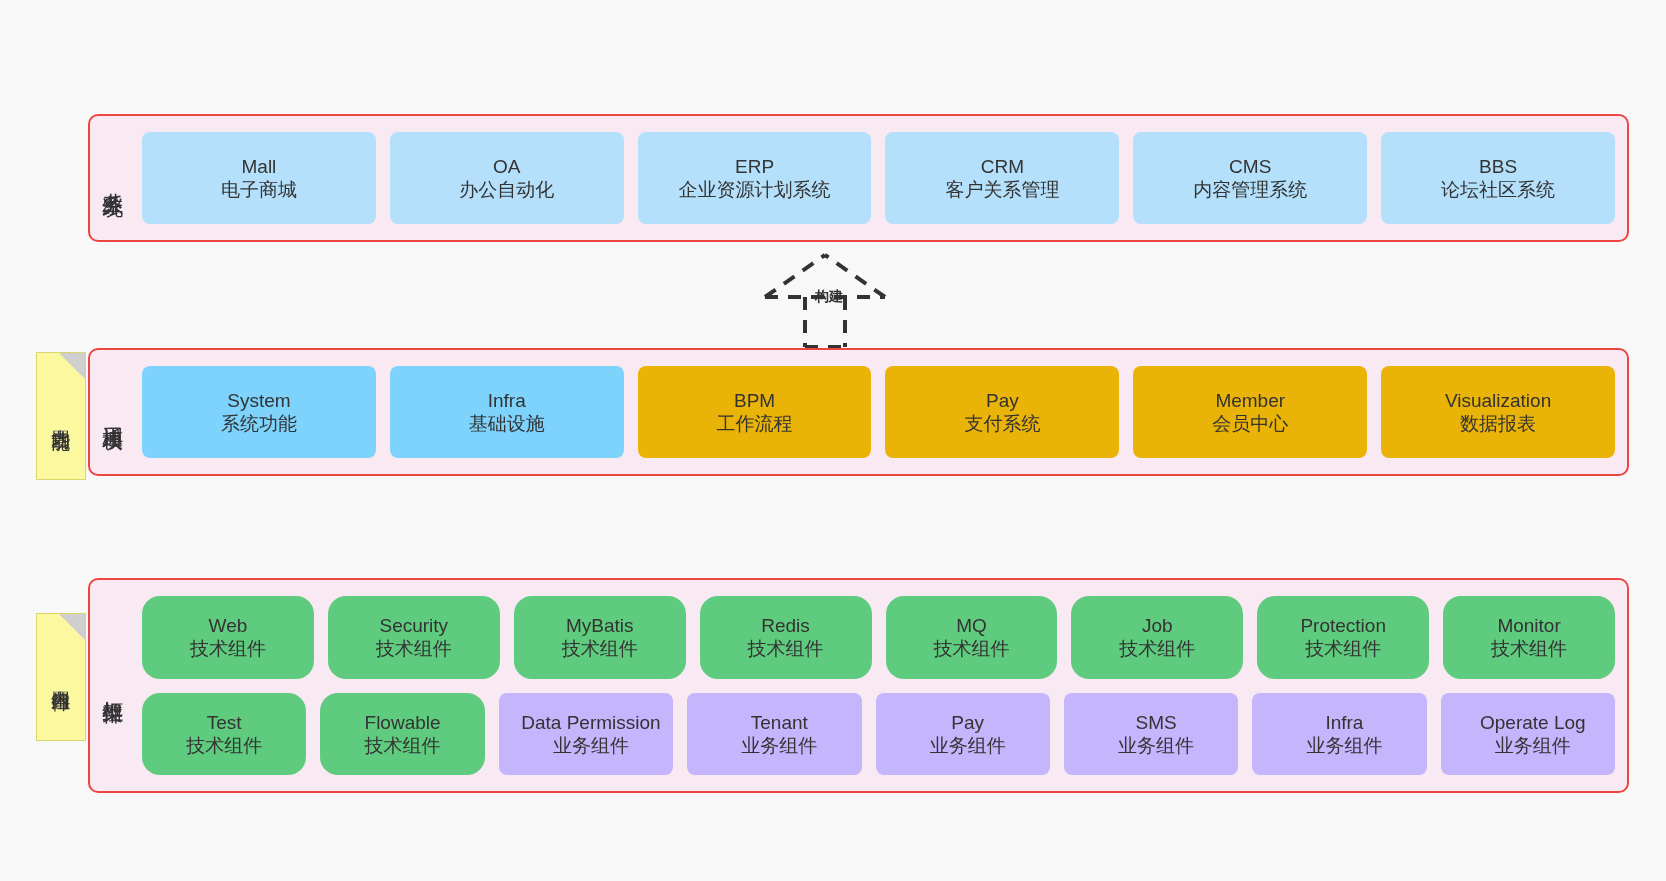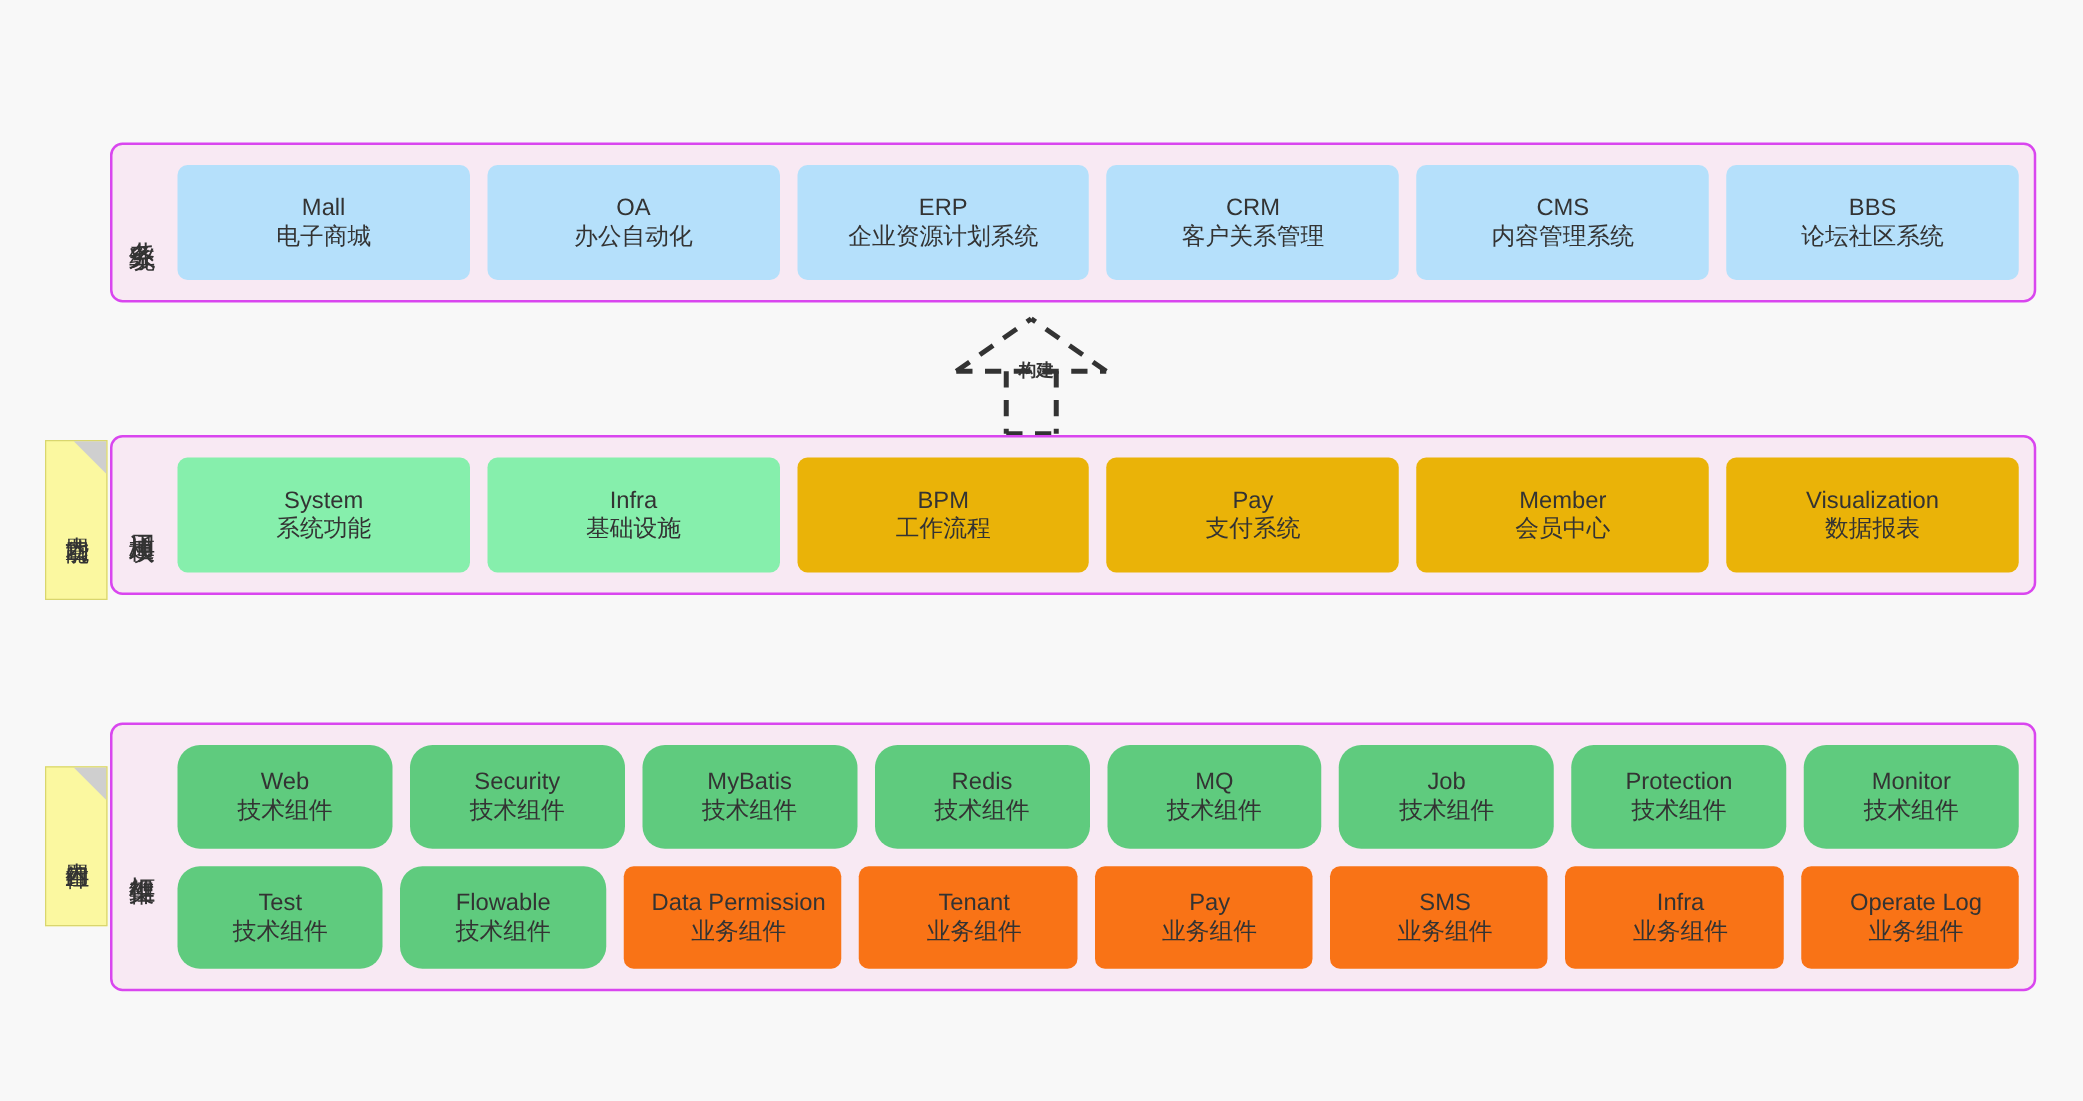--- a/index.html
+++ b/index.html
@@ -10,21 +10,21 @@
     color:#333333;
     overflow:hidden;
     position:relative;
   }
   .canvas{position:absolute;left:0;top:0;width:1666px;height:881px;}
 
   
   .layer{
     position:absolute;
     background:#f8e9f3;
-    border:2px solid #d946ef;
+    border:2px solid #ef4444;
     border-radius:10px;
     box-sizing:border-box;
     display:flex;
   }
   .layer-title{
     width:46px;
     flex:0 0 46px;
     align-self:stretch;
     display:flex;
     align-items:center;
@@ -76,24 +76,24 @@
     color:#333333;
     padding:4px 6px;
     box-sizing:border-box;
     min-height:0;
   }
   .card .t1{display:block;}
   .card .t2{display:block;}
 
   
   .c-blue       {background:#b5e0fb;}
-  .c-red        {background:#86efac;}
+  .c-red        {background:#7dd3fc;}
   .c-pink       {background:#eab308;}
   .c-green      {background:#5fcb7e;border-radius:18px;}
-  .c-greenlight {background:#f97316;padding-left:16px;}
+  .c-greenlight {background:#c4b5fd;padding-left:16px;}
 
   
   .note{
     position:absolute;
     background:#fbf8a0;
     border:1px solid #d9d66e;
     box-sizing:border-box;
     display:flex;
     align-items:center;
     justify-content:center;

